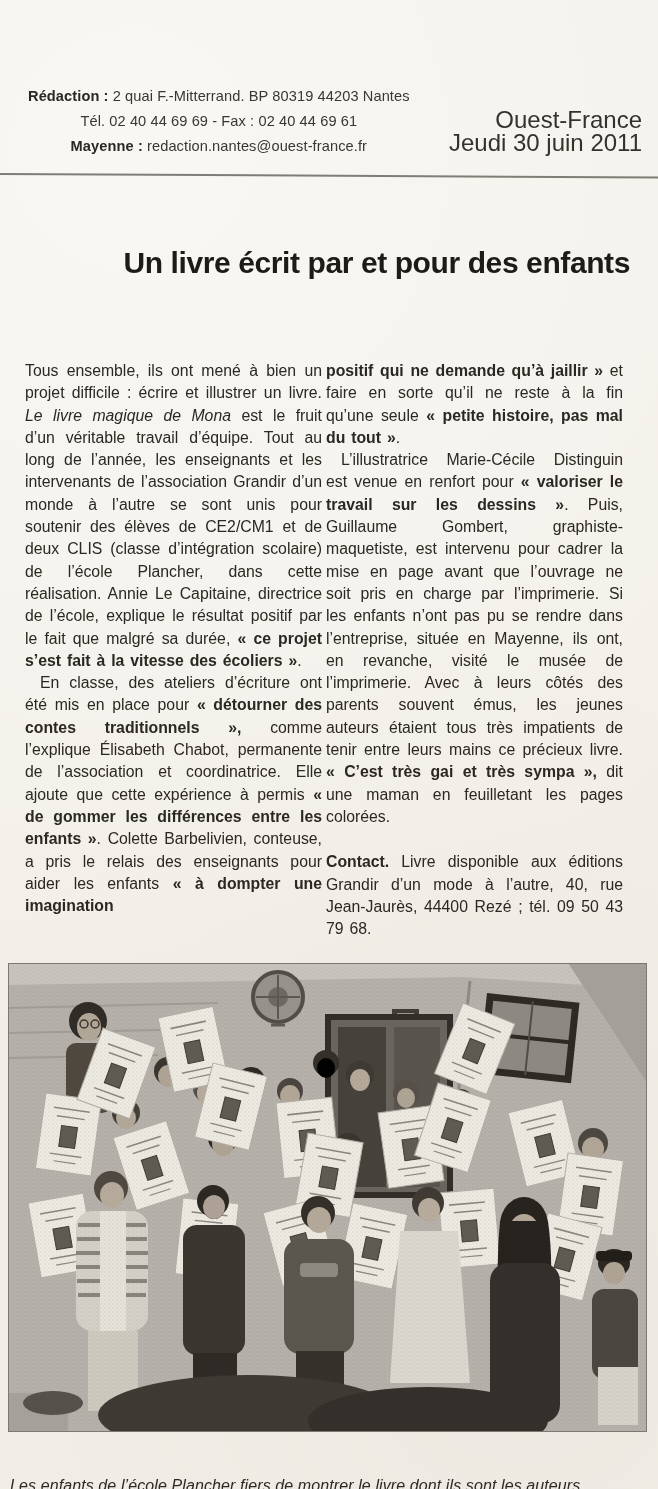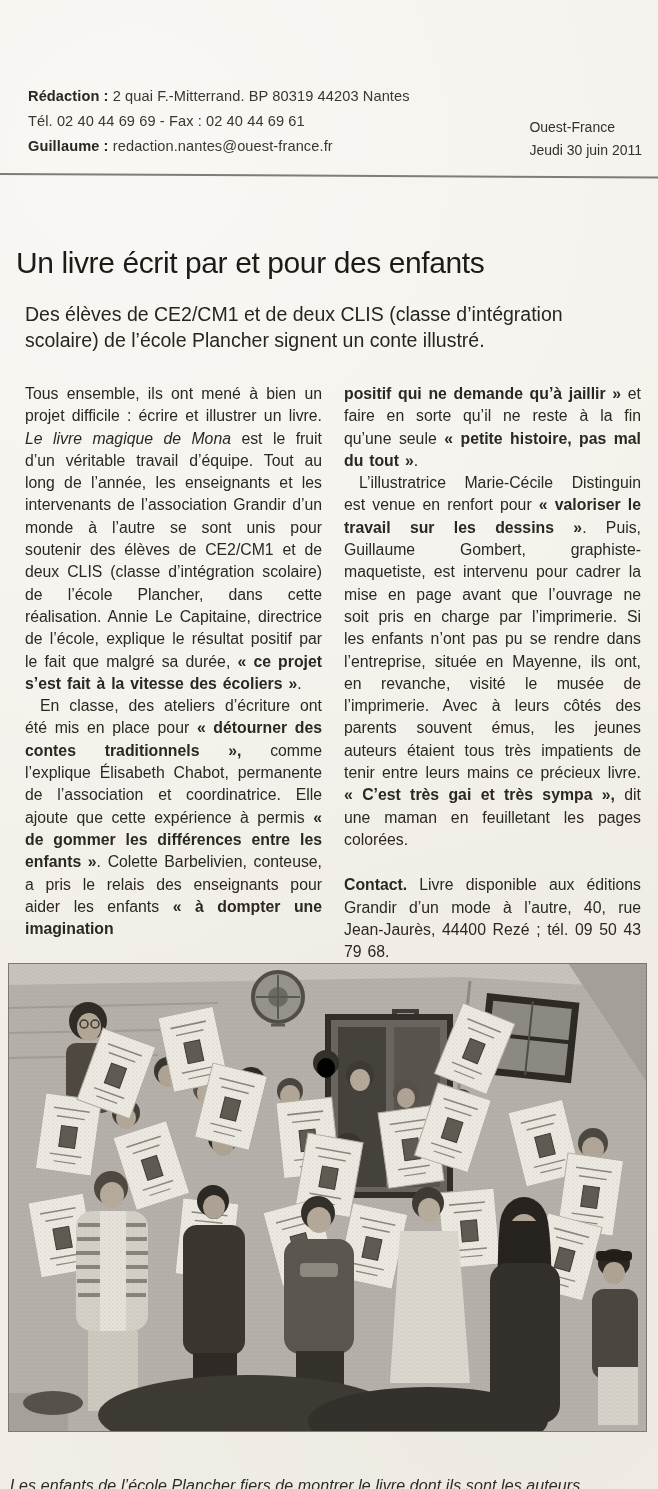--- a/index.html
+++ b/index.html
@@ -9,60 +9,59 @@
     margin:0 auto;
     background:#f3f0e9;
     background-image:
       radial-gradient(circle at 20% 10%, rgba(255,255,255,.5), rgba(255,255,255,0) 60%),
       radial-gradient(circle at 80% 90%, rgba(120,110,95,.05), rgba(120,110,95,0) 55%);
     font-family:"Liberation Sans","DejaVu Sans",sans-serif;
     color:#2b2823;
     overflow:hidden;
   }
   
-  .masthead{position:absolute;left:28px;top:84px;font-size:14.6px;line-height:25px;color:#3a3631;letter-spacing:.1px;}
+  .masthead{position:absolute;left:28px;top:84px;font-size:14.6px;line-height:25px;color:#3a3631;letter-spacing:.1px;text-align:center;}
   .masthead .lbl{font-weight:700;color:#2b2823;}
-  .issue{position:absolute;right:16px;top:108px;text-align:left;font-size:14px;line-height:23px;color:#35312c;margin-top:8px;}
+  .issue{position:absolute;right:16px;top:108px;text-align:right;font-size:24px;line-height:23px;color:#35312c;}
   .rule{position:absolute;left:0;top:173px;width:100%;height:2px;background:#6b6660;transform:rotate(0.3deg);transform-origin:left center;opacity:.85;}
   
-  .headline{position:absolute;left:16px;top:246px;width:620px;font-size:30px;font-weight:400;letter-spacing:-.4px;color:#1d1a17;}
+  .headline{position:absolute;left:10px;top:246px;width:620px;font-size:30px;font-weight:700;letter-spacing:-.4px;color:#1d1a17;text-align:right;}
   .deck{position:absolute;left:25px;top:301px;width:606px;font-size:19.5px;line-height:26px;color:#28251f;}
   
-  .cols{position:absolute;left:25px;top:383px;width:617px;display:flex;gap:22px;}
+  .cols{position:absolute;left:25px;top:360px;width:617px;display:flex;gap:4px;}
   .col{width:297px;text-align:justify;font-size:15.8px;line-height:22.3px;color:#2b2722;word-spacing:1.5px;}
   .col p{margin:0;}
   .col p.indent{text-indent:15px;}
   .col p.spaced{margin-top:23px;}
   .b{font-weight:700;}
   .i{font-style:italic;}
   
   .photo{position:absolute;left:8px;top:963px;width:639px;height:469px;}
   .photo svg{display:block;}
   .caption{position:absolute;left:10px;top:1441px;width:640px;font-size:16px;font-style:italic;color:#2d2a25;letter-spacing:.1px;margin-top:36px;}
 </style>
 </head>
 <body>
 
 <div class="page">
 
   <div class="masthead">
     <div><span class="lbl">Rédaction :</span><span> 2 quai F.-Mitterrand. BP 80319 44203 Nantes</span></div>
     <div>Tél. 02 40 44 69 69 - Fax : 02 40 44 69 61</div>
-    <div><span class="lbl">Guillaume :</span><span> redaction.nantes@ouest-france.fr</span></div>
+    <div><span class="lbl">Mayenne :</span><span> redaction.nantes@ouest-france.fr</span></div>
   </div>
 
   <div class="issue">
     <div>Ouest-France</div>
     <div>Jeudi 30 juin 2011</div>
   </div>
 
   <div class="rule"></div>
 
   <h1 class="headline" style="margin:0;">Un livre écrit par et pour des enfants</h1>
-  <div class="deck">Des élèves de CE2/CM1 et de deux CLIS (classe d’intégration scolaire) de l’école Plancher signent un conte illustré.</div>
 
   <div class="cols">
     <div class="col">
       <p><span>Tous ensemble, ils ont mené à bien un projet difficile : écrire et illustrer un livre. </span><span class="i">Le livre magique de Mona</span><span> est le fruit d’un véritable travail d’équipe. Tout au long de l’année, les enseignants et les intervenants de l’association Grandir d’un monde à l’autre se sont unis pour soutenir des élèves de CE2/CM1 et de deux CLIS (classe d’intégration scolaire) de l’école Plancher, dans cette réalisation. Annie Le Capitaine, directrice de l’école, explique le résultat positif par le fait que malgré sa durée, </span><span class="b">« ce projet s’est fait à la vitesse des écoliers »</span><span>.</span></p>
       <p class="indent"><span>En classe, des ateliers d’écriture ont été mis en place pour </span><span class="b">« détourner des contes traditionnels »,</span><span> comme l’explique Élisabeth Chabot, permanente de l’association et coordinatrice. Elle ajoute que cette expérience à permis </span><span class="b">« de gommer les différences entre les enfants »</span><span>. Colette Barbelivien, conteuse, a pris le relais des enseignants pour aider les enfants </span><span class="b">« à dompter une imagination</span></p>
     </div>
     <div class="col">
       <p><span class="b">positif qui ne demande qu’à jaillir »</span><span> et faire en sorte qu’il ne reste à la fin qu’une seule </span><span class="b">« petite histoire, pas mal du tout »</span><span>.</span></p>
       <p class="indent"><span>L’illustratrice Marie-Cécile Distinguin est venue en renfort pour </span><span class="b">« valoriser le travail sur les dessins »</span><span>. Puis, Guillaume Gombert, graphiste-maquetiste, est intervenu pour cadrer la mise en page avant que l’ouvrage ne soit pris en charge par l’imprimerie. Si les enfants n’ont pas pu se rendre dans l’entreprise, située en Mayenne, ils ont, en revanche, visité le musée de l’imprimerie. Avec à leurs côtés des parents souvent émus, les jeunes auteurs étaient tous très impatients de tenir entre leurs mains ce précieux livre. </span><span class="b">« C’est très gai et très sympa »,</span><span> dit une maman en feuilletant les pages colorées.</span></p>
       <p class="spaced"><span class="b">Contact.</span><span> Livre disponible aux éditions Grandir d’un mode à l’autre, 40, rue Jean-Jaurès, 44400 Rezé ; tél. 09 50 43 79 68.</span></p>

